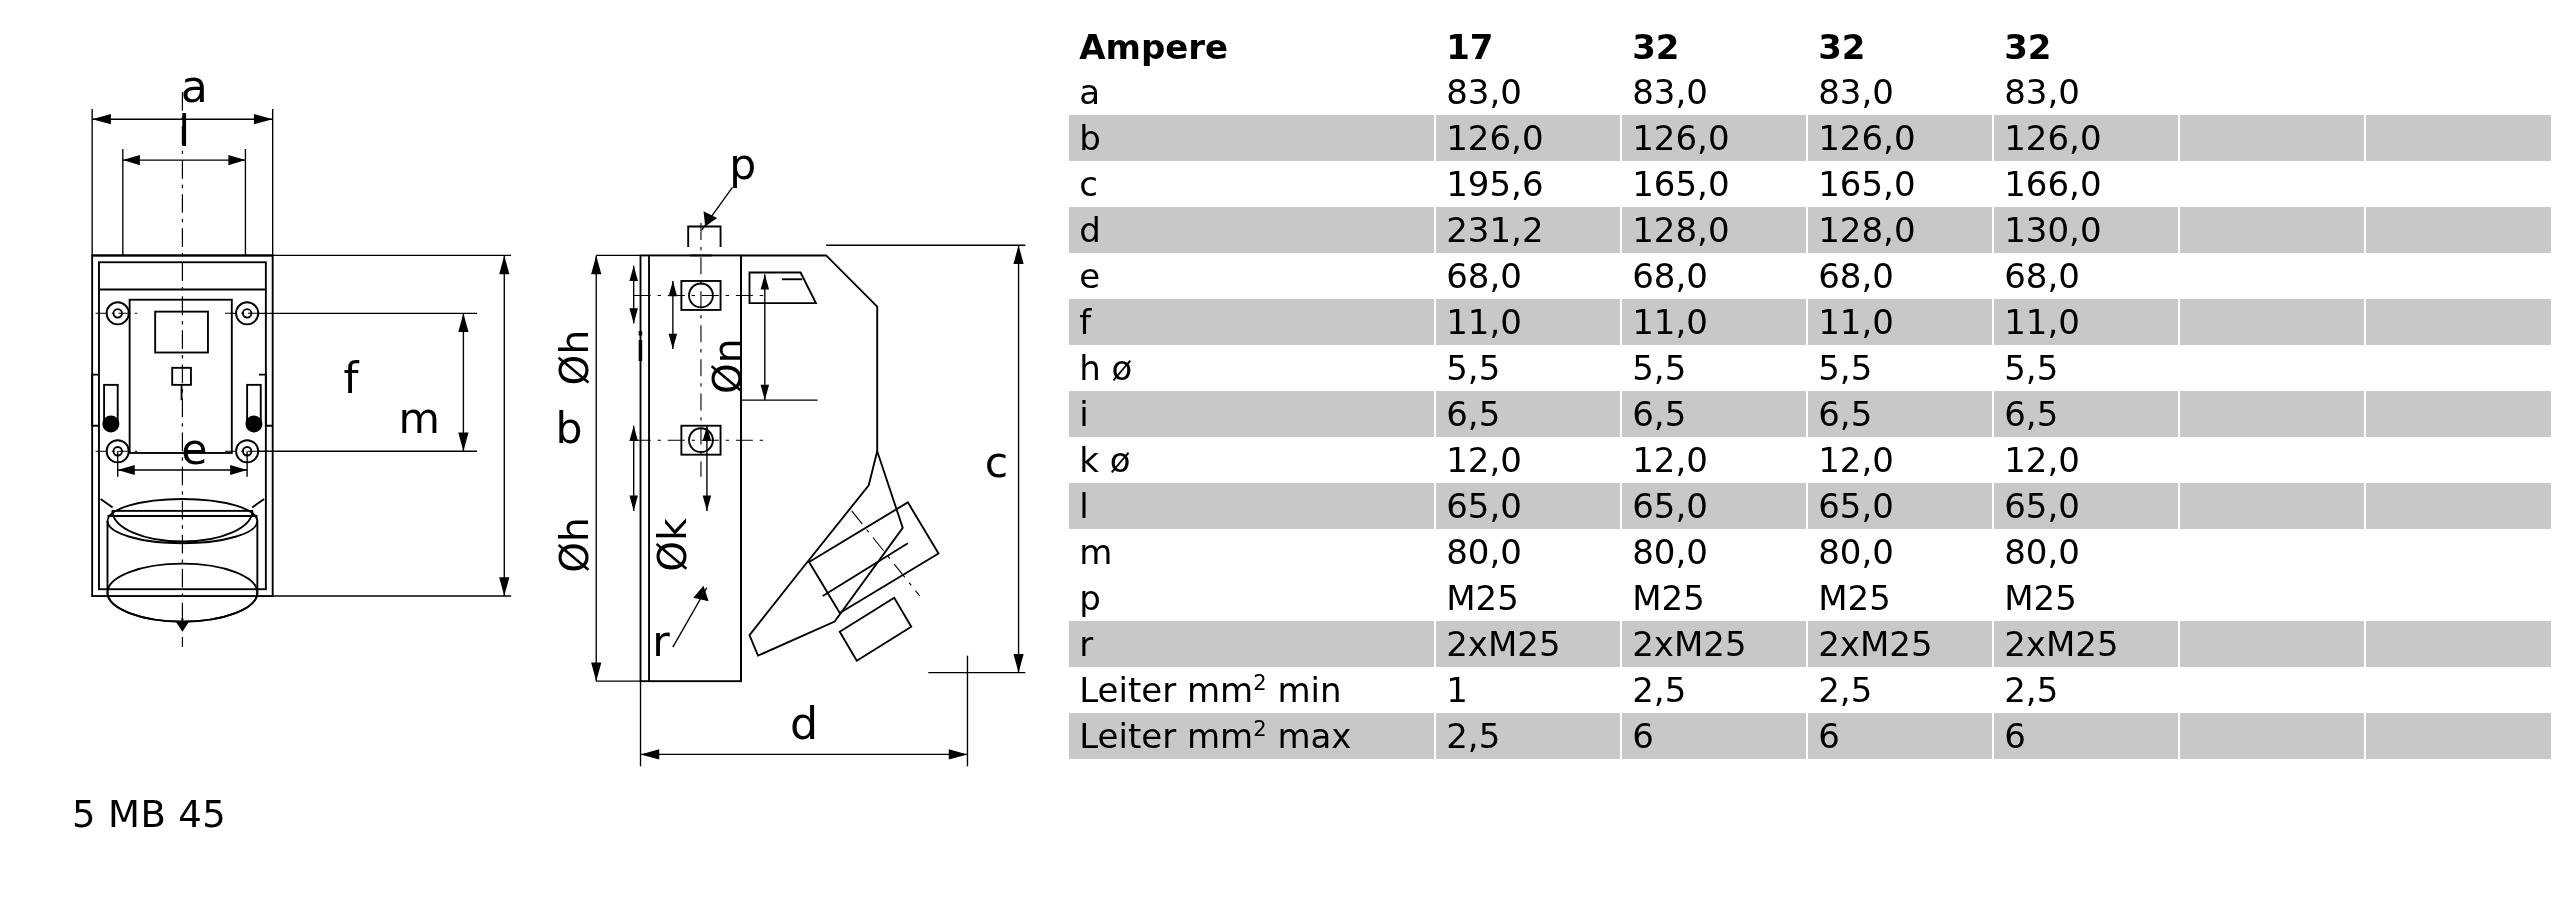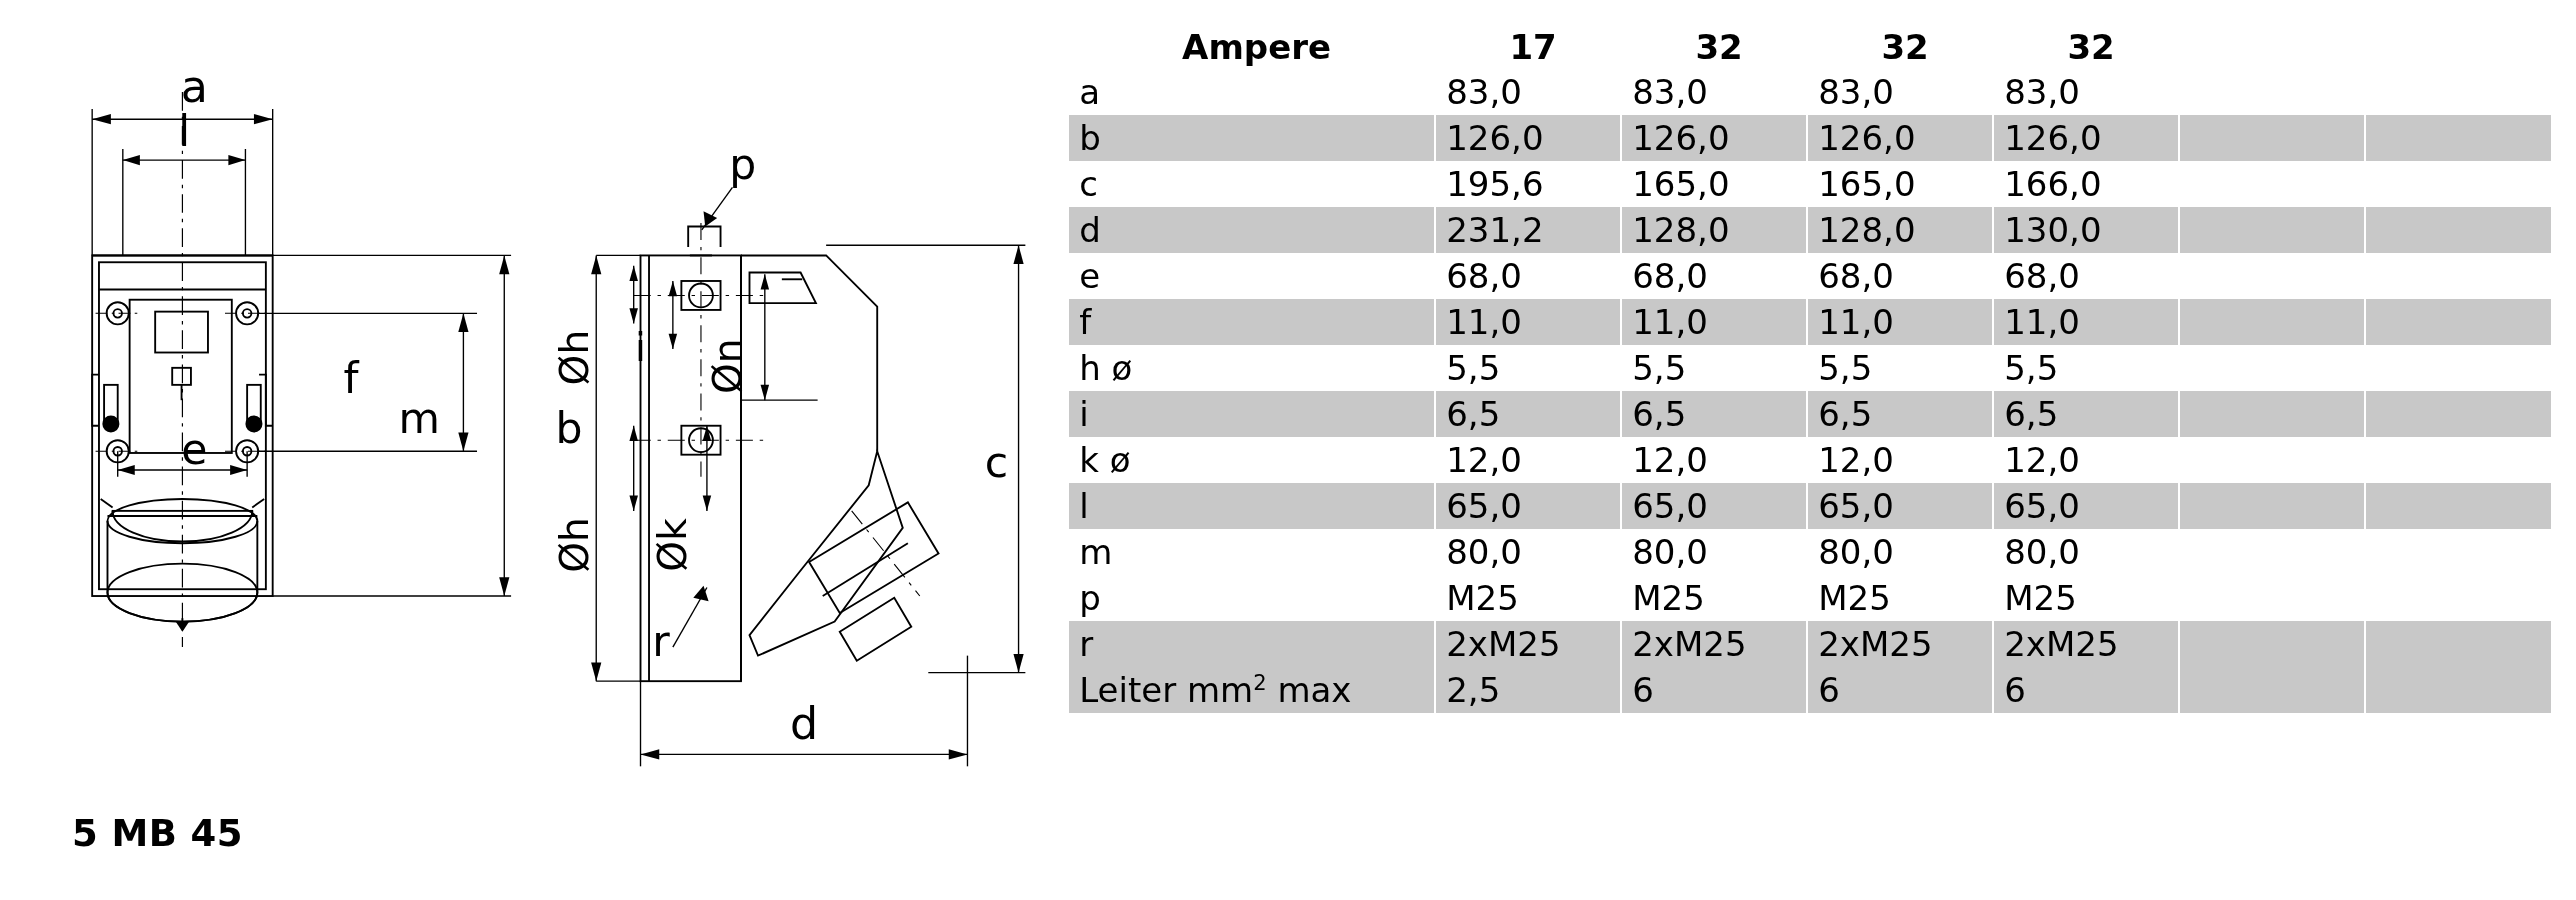--- a/index.html
+++ b/index.html
@@ -30,23 +30,23 @@
     flex: 0 0 1069px;
   }
   .drawing-svg {
     position: absolute;
     left: 0;
     top: 0;
   }
   .part-label {
     position: absolute;
     left: 72px;
-    top: 812px;
+    top: 793px;
     font-size: 37px;
-    font-weight: 700;
+    font-weight: 400;
     letter-spacing: 0.4px;
     white-space: nowrap;
   }
 
   
   .table-pane {
     position: relative;
     flex: 1 1 auto;
     padding-top: 25.5px;
     padding-right: 17px;
@@ -70,21 +70,20 @@
     line-height: 1.0;
     font-weight: 400;
     white-space: nowrap;
     box-sizing: border-box;
     border: 0;
   }
   table.dim-table tr.head th {
     font-weight: bold;
     height: 43px;
     padding-top: 1.7px;
-    text-align: center;
   }
   table.dim-table tr.shaded td {
     background: #c8c8c8;
   }
   table.dim-table tr.head th.sep,
   table.dim-table td.sep {
     border-left: 2.6px solid #ffffff;
   }
   
   .sup {
@@ -446,20 +445,29 @@
           </tr>
           <tr class="shaded">
             <td>r</td>
             <td class="sep">2xM25</td>
             <td class="sep">2xM25</td>
             <td class="sep">2xM25</td>
             <td class="sep">2xM25</td>
             <td class="sep"></td>
             <td class="sep"></td>
           </tr>
+          <tr>
+            <td>Leiter mm<span class="sup">2</span> min</td>
+            <td class="sep">1</td>
+            <td class="sep">2,5</td>
+            <td class="sep">2,5</td>
+            <td class="sep">2,5</td>
+            <td class="sep"></td>
+            <td class="sep"></td>
+          </tr>
           <tr class="shaded">
             <td>Leiter mm<span class="sup">2</span> max</td>
             <td class="sep">2,5</td>
             <td class="sep">6</td>
             <td class="sep">6</td>
             <td class="sep">6</td>
             <td class="sep"></td>
             <td class="sep"></td>
           </tr>
         </tbody>

